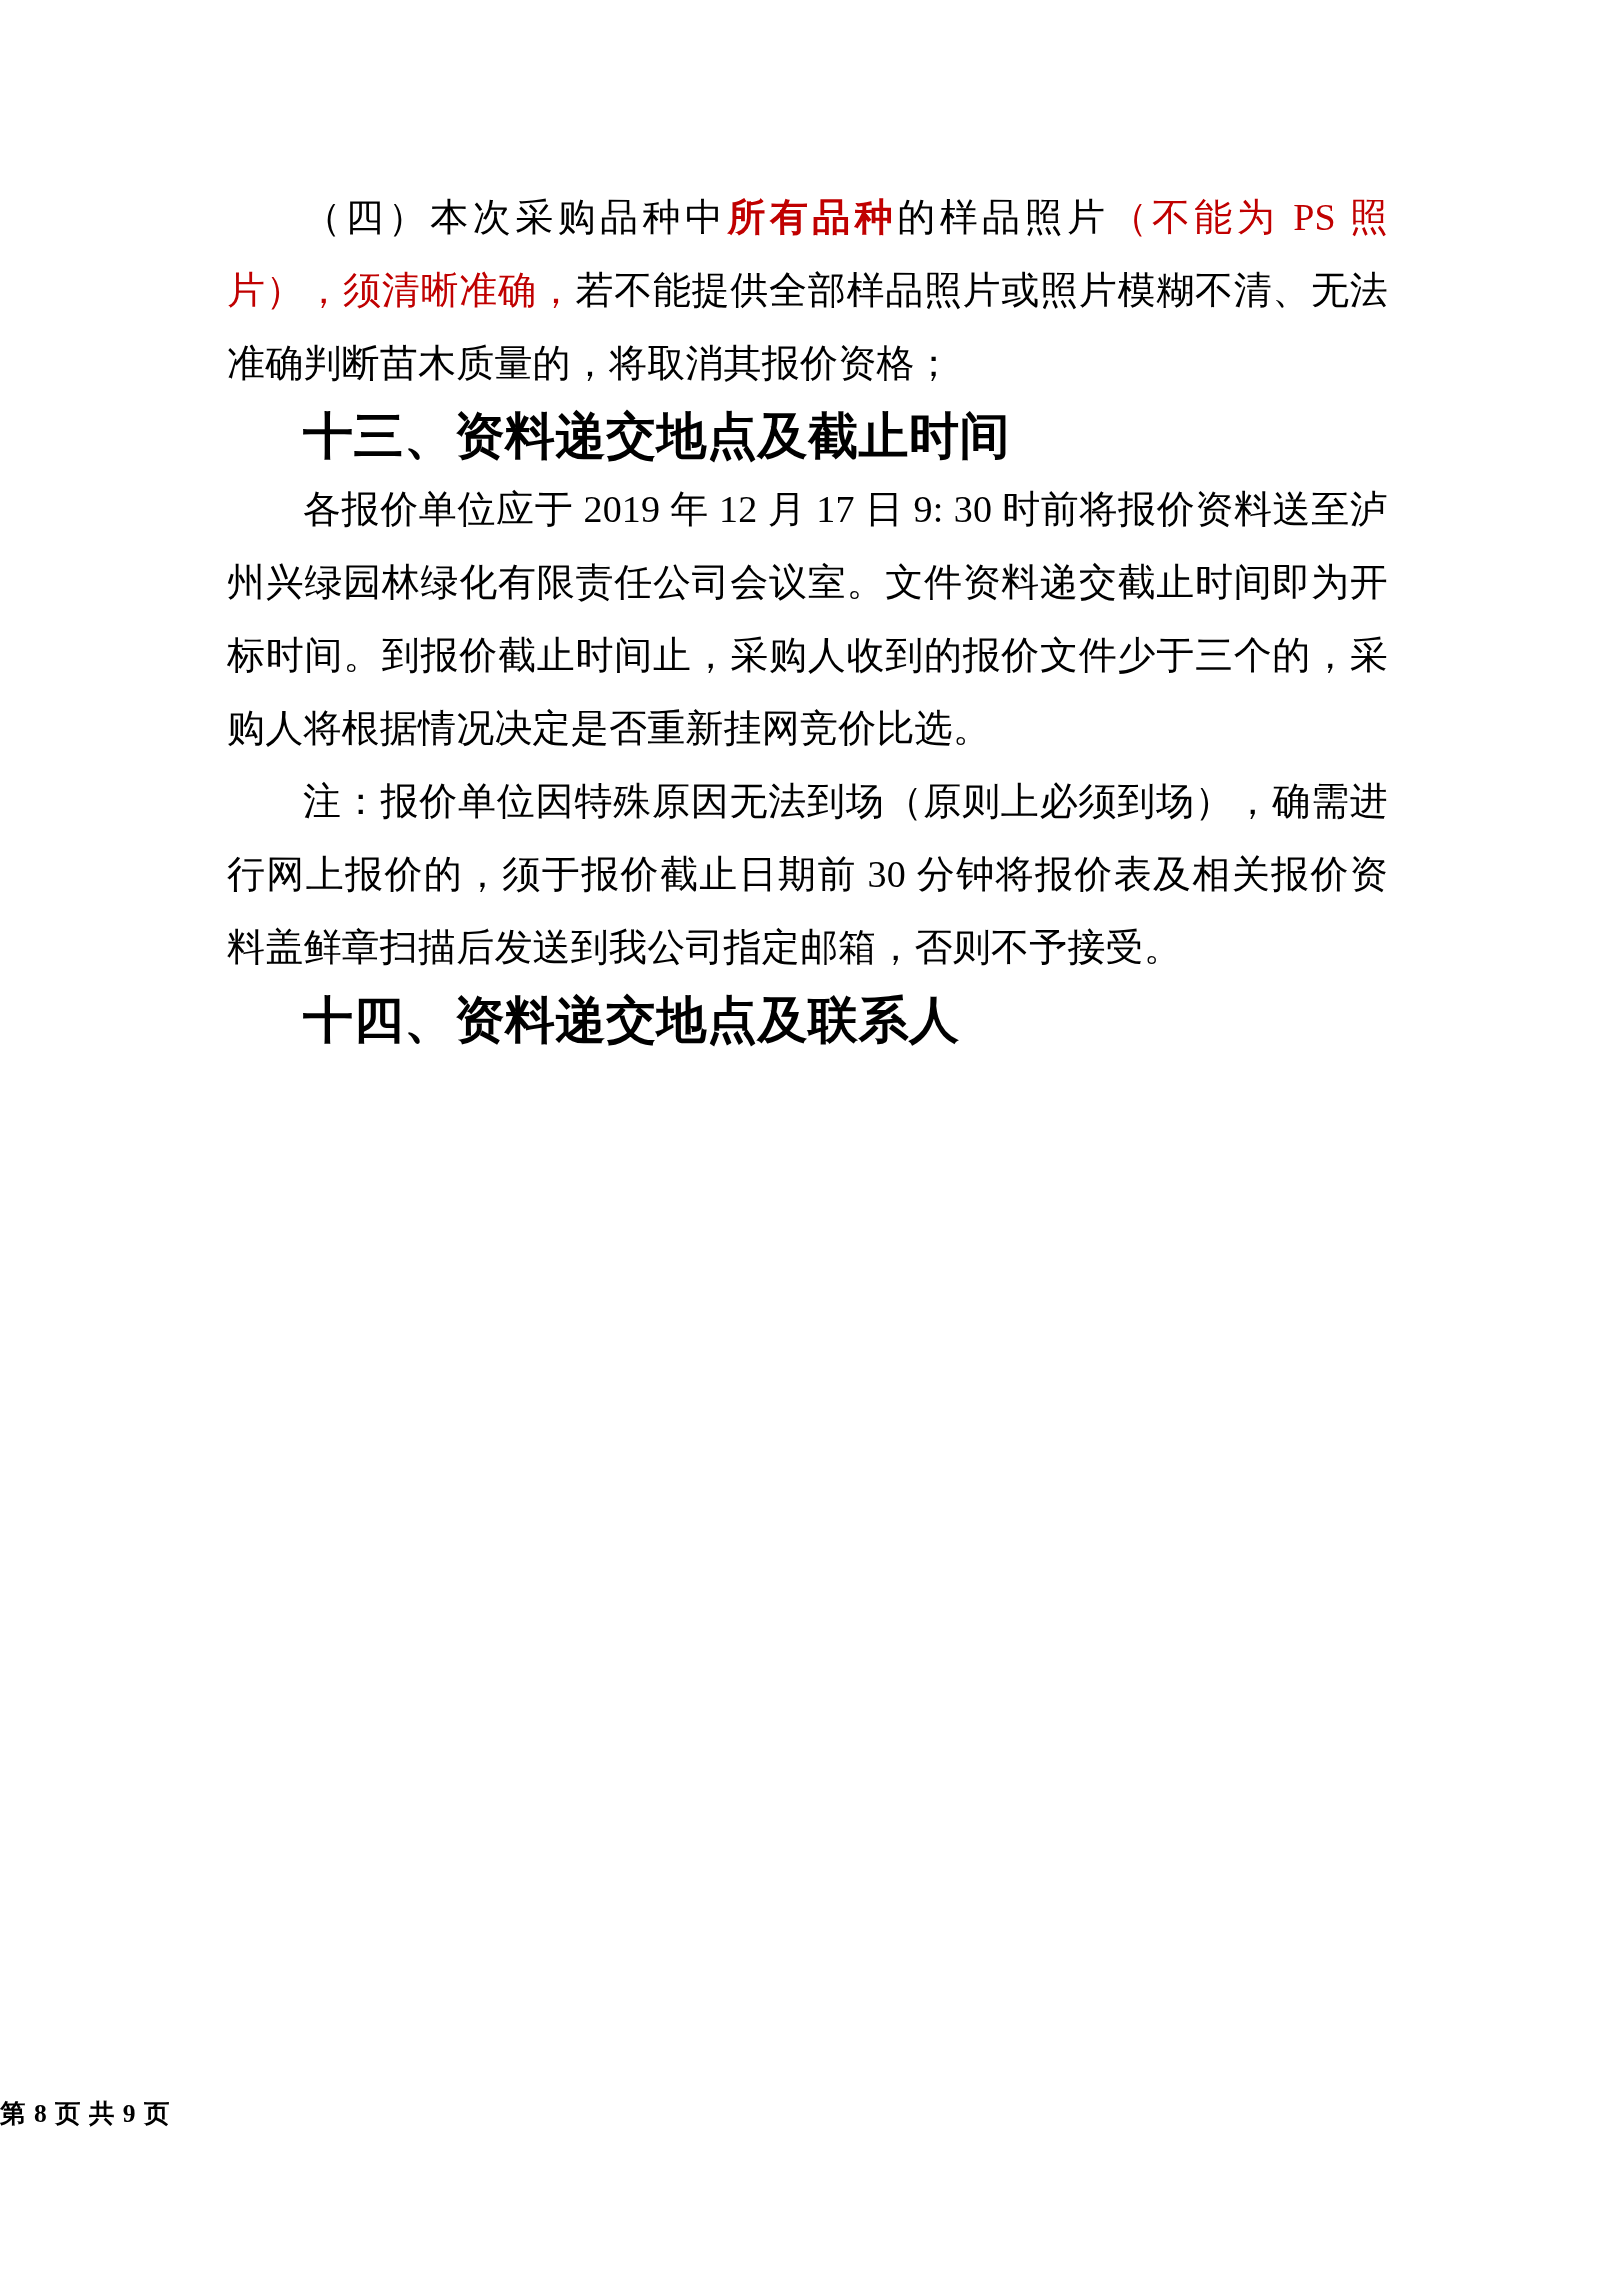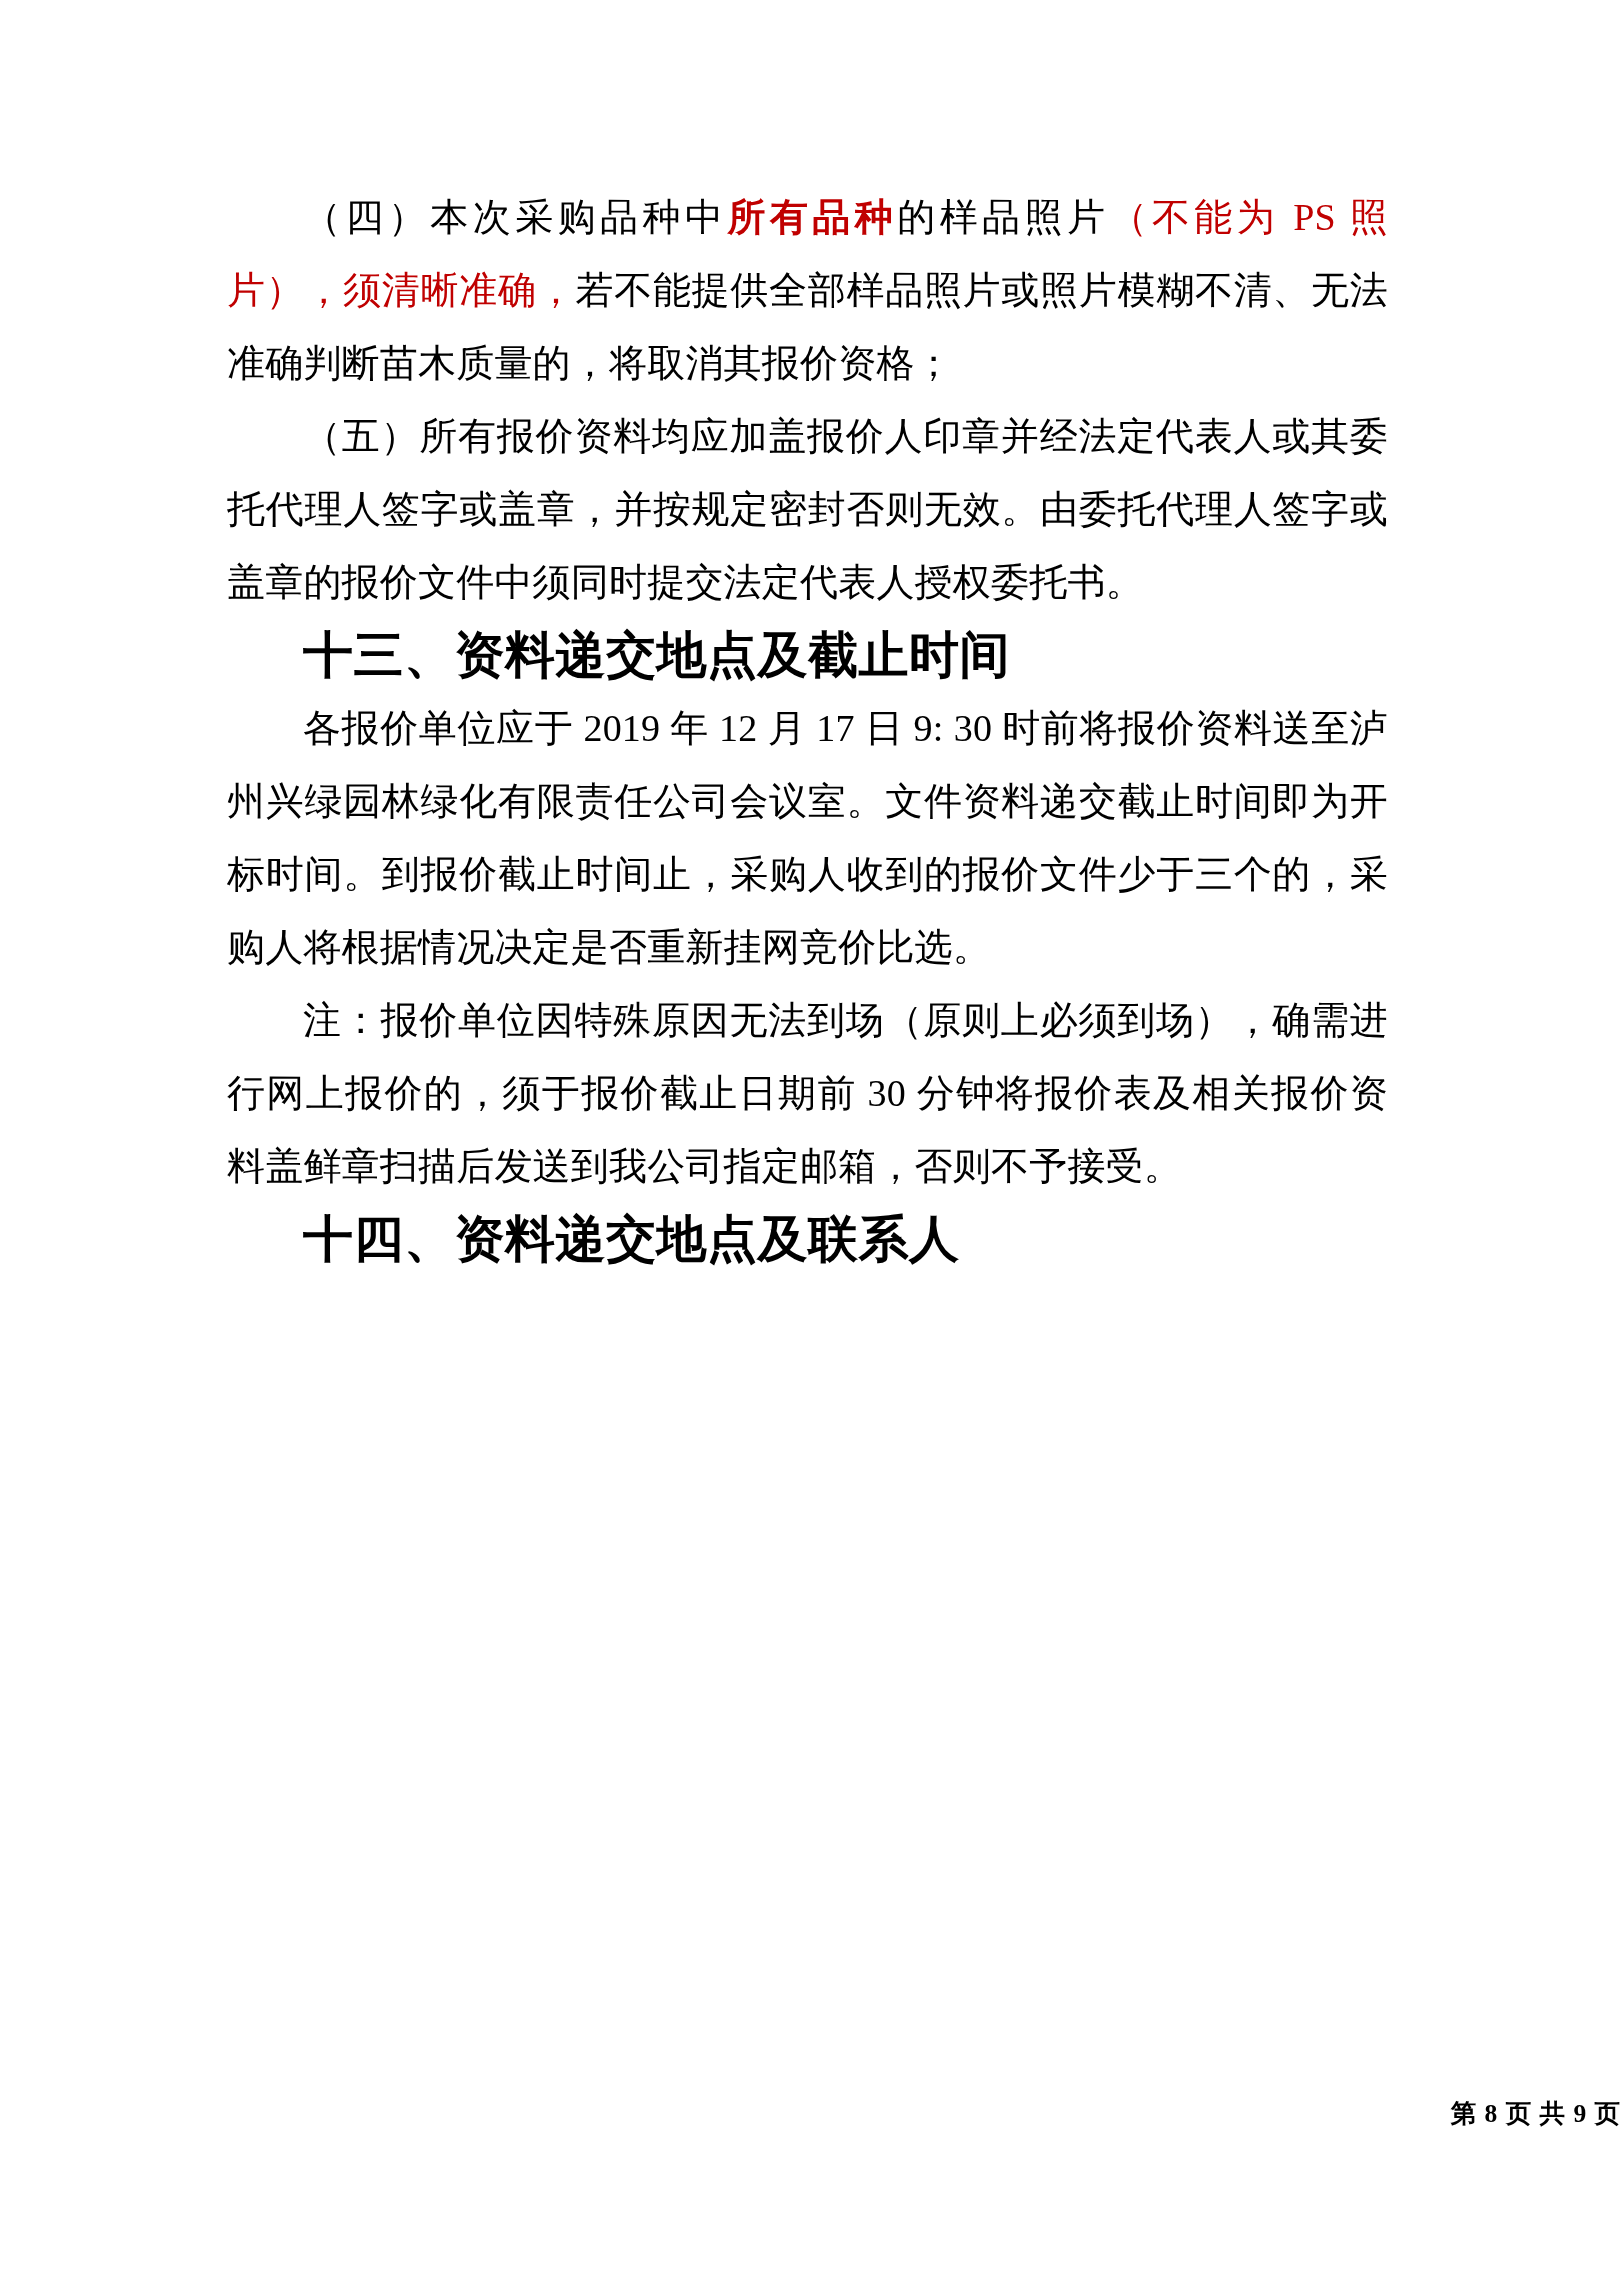--- a/index.html
+++ b/index.html
@@ -53,36 +53,35 @@
   }
   .red-bold {
     color: #c00000;
     font-weight: bold;
   }
   .footer {
     position: absolute;
     left: 0;
     top: 2096px;
     width: 1621px;
-    text-align: right;
+    text-align: left;
     font-size: 25.5px;
     font-weight: bold;
     letter-spacing: 1px;
     color: #000;
   }
 </style>
 </head>
 <body>
 
 <div class="page">
   <div class="content">
 
     <p class="para indent"><span>（四）本次采购品种中</span><span class="red-bold">所有品种</span><span>的样品照片</span><span class="red">（不能为 PS 照片），须清晰准确，</span><span>若不能提供全部样品照片或照片模糊不清、无法准确判断苗木质量的，将取消其报价资格；</span></p>
 
-    <p class="para indent"><span>（五）所有报价资料均应加盖报价人印章并经法定代表人或其委托代理人签字或盖章，并按规定密封否则无效。由委托代理人签字或盖章的报价文件中须同时提交法定代表人授权委托书。</span></p>
 
 
     <h2 class="heading">十三、资料递交地点及截止时间</h2>
 
     <p class="para indent">各报价单位应于 2019 年 12 月 17 日 9: 30 时前将报价资料送至泸州兴绿园林绿化有限责任公司会议室。文件资料递交截止时间即为开标时间。到报价截止时间止，采购人收到的报价文件少于三个的，采购人将根据情况决定是否重新挂网竞价比选。</p>
 
     <p class="para indent">注：报价单位因特殊原因无法到场（原则上必须到场），确需进行网上报价的，须于报价截止日期前 30 分钟将报价表及相关报价资料盖鲜章扫描后发送到我公司指定邮箱，否则不予接受。</p>
 
     <h2 class="heading">十四、资料递交地点及联系人</h2>
 

